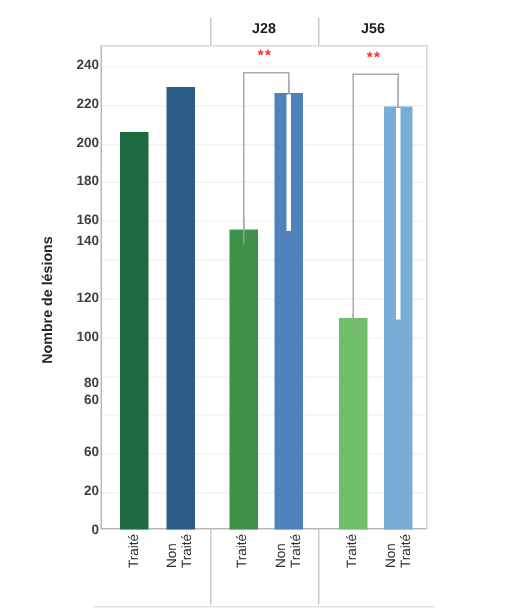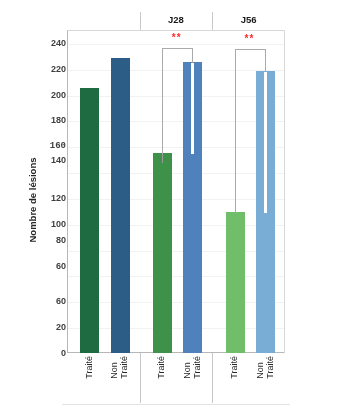--- a/index.html
+++ b/index.html
@@ -164,25 +164,25 @@
 
   <div class="ytitle-wrap">
     <span class="lbl">Nombre de lésions</span>
   </div>
 
   <div class="ticks" id="tick-col">
       <div class="tick" style="top: 42.92px;">240</div>
       <div class="tick" style="top: 68.76px;">220</div>
       <div class="tick" style="top: 94.6px;">200</div>
       <div class="tick" style="top: 120.44px;">180</div>
-      <div class="tick" style="top: 146.28px; font-family: Liberation Mono, monospace;">160</div>
+      <div class="tick" style="top: 146.28px;">160</div>
       <div class="tick" style="top: 160px;">140</div>
       <div class="tick" style="top: 197.96px;">120</div>
       <div class="tick" style="top: 223.8px;">100</div>
-      <div class="tick" style="top: 240px;">80</div>
+      <div class="tick" style="top: 255px;">80</div>
       <div class="tick" style="top: 266px;">60</div>
       <div class="tick" style="top: 301.32px;">60</div>
       <div class="tick" style="top: 327.16px;">20</div>
       <div class="tick" style="top: 353px;">0</div>
     </div>
 
   <div class="facet-head" id="facet-head">
       <div class="facet-title" style="left: 72.6667px; width: 72.6667px;">J28</div>
       <div class="facet-sep" style="left: 72.6667px; height: 391px;"></div>
       <div class="facet-title" style="left: 145.333px; width: 72.6667px;">J56</div>

